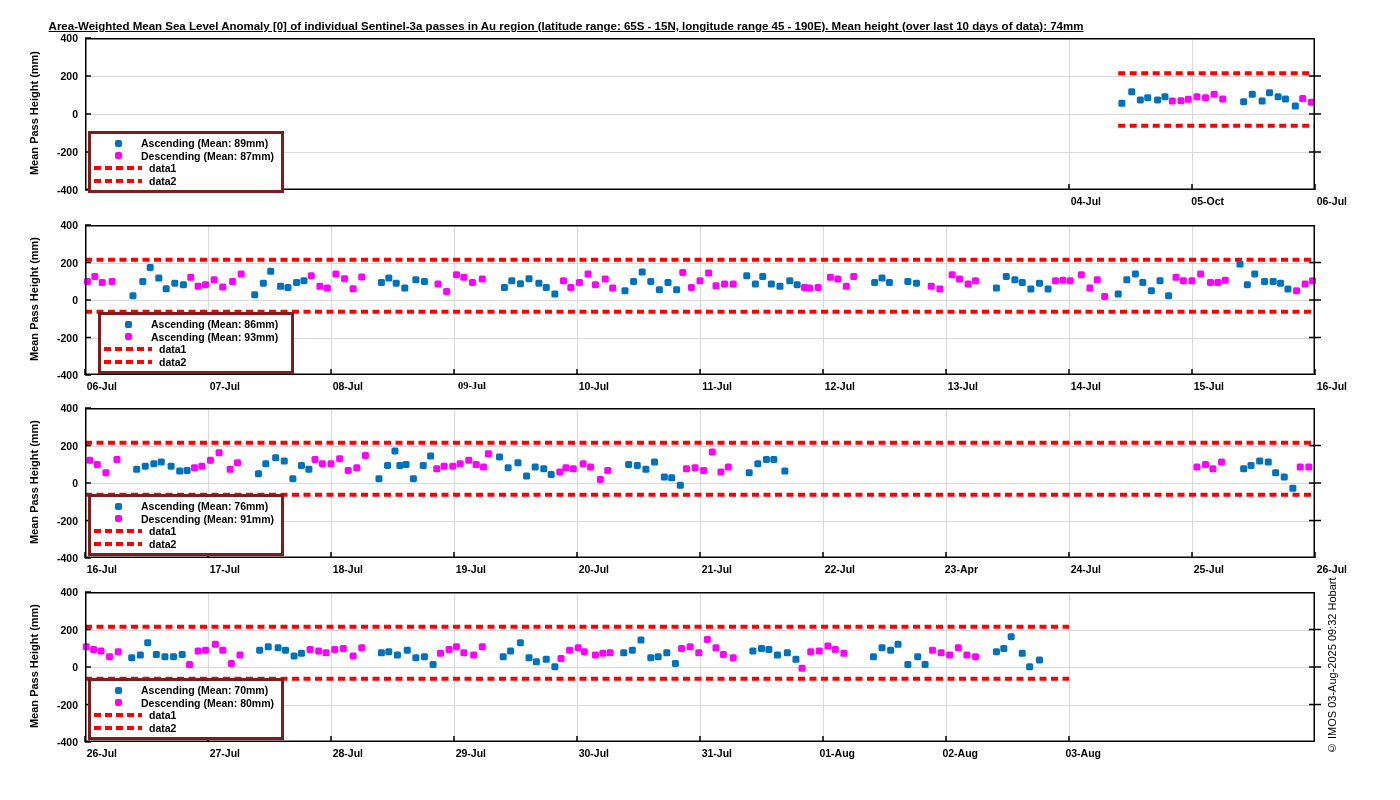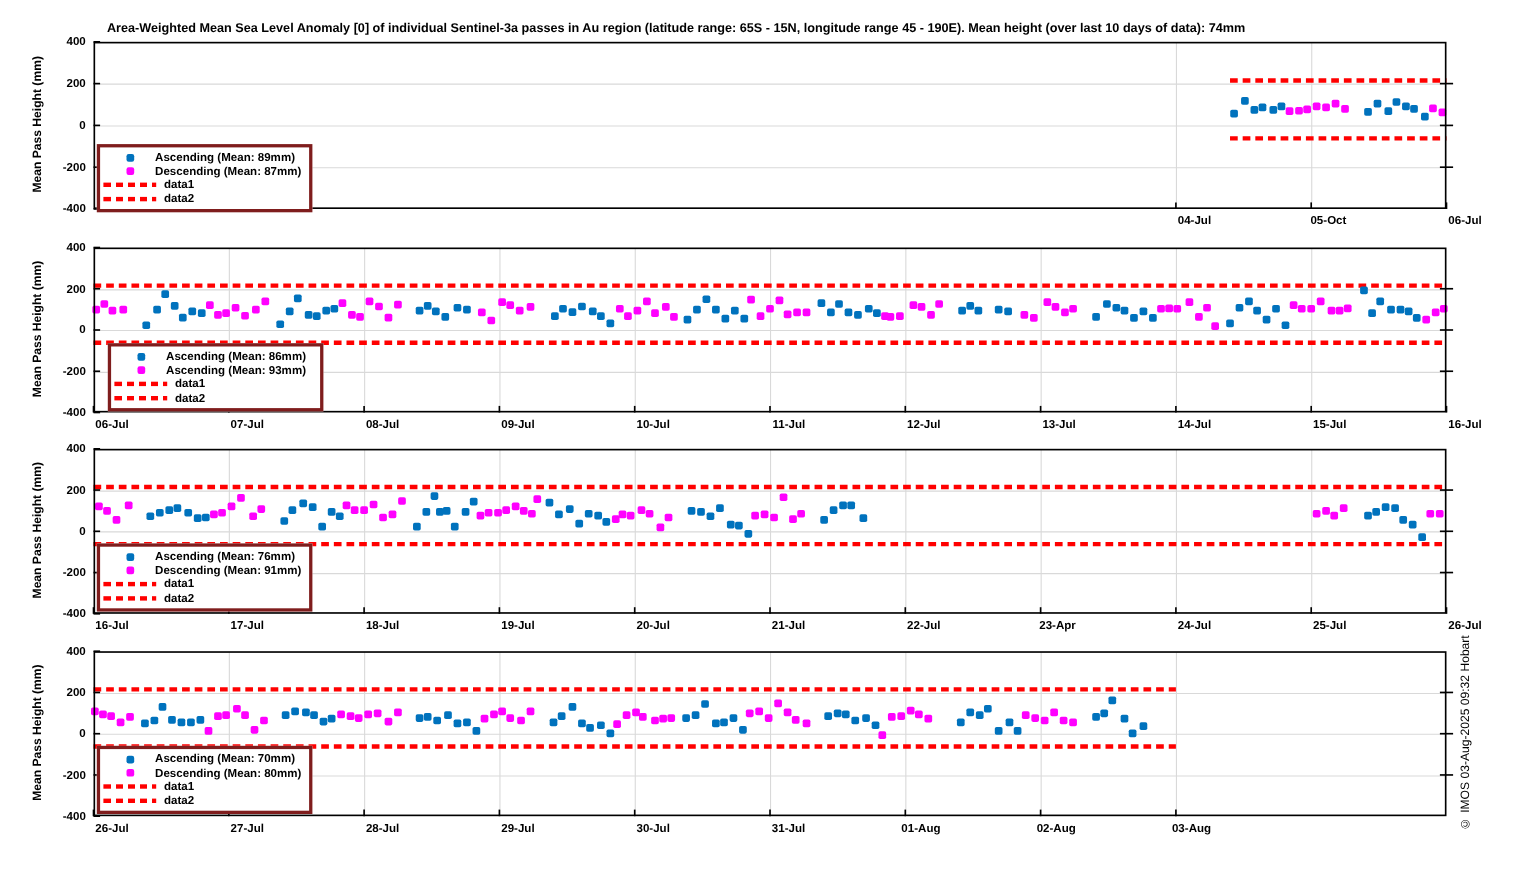--- a/index.html
+++ b/index.html
@@ -1,19 +1,19 @@
 <!DOCTYPE html>
 <html><head>
 <meta charset="utf-8">
 <style>
   html,body{margin:0;padding:0;background:#fff;width:1400px;height:800px;overflow:hidden;
     font-family:"Liberation Sans","DejaVu Sans",sans-serif;}
   #page{position:relative;width:1400px;height:800px;background:#fff;}
-  .chart-title{position:absolute;left:0;top:20px;width:1132px;text-align:right;
-    font:bold 11.5px "Liberation Sans",sans-serif;white-space:nowrap;color:#000;}
+  .chart-title{position:absolute;left:0;top:20px;width:1132px;text-align:center;
+    font:bold 11.5px "Liberation Sans",sans-serif;white-space:nowrap;color:#000;text-decoration:underline;}
   .panel{position:absolute;left:0;width:1400px;}
   .panel svg{position:absolute;top:0;left:85px;overflow:visible;}
   .ytick{position:absolute;width:50px;left:28px;text-align:right;
     font:bold 10.5px "Liberation Sans",sans-serif;color:#000;}
   .xtick{position:absolute;width:64px;text-align:right;
     font:bold 10.5px "Liberation Sans",sans-serif;color:#000;}
   .ylab{position:absolute;left:-46px;width:160px;text-align:center;
     font:bold 11px "Liberation Sans",sans-serif;color:#000;
     transform:rotate(-90deg);white-space:nowrap;}
   .legend{position:absolute;width:190px;background:#fff;border:3px solid #7f1d1d;
@@ -299,21 +299,21 @@
           </g>
         </svg>
         <div class="ytick" style="top: -6px;">400</div>
         <div class="ytick" style="top: 31.5px;">200</div>
         <div class="ytick" style="top: 69px;">0</div>
         <div class="ytick" style="top: 106.5px;">-200</div>
         <div class="ytick" style="top: 144px;">-400</div>
         <div class="xtick" style="left: 53px; top: 155px;">06-Jul</div>
         <div class="xtick" style="left: 176px; top: 155px;">07-Jul</div>
         <div class="xtick" style="left: 299px; top: 155px;">08-Jul</div>
-        <div class="xtick" style="left: 422px; top: 155px;">09-Jul</div>
+        <div class="xtick" style="left: 422px; top: 155px; font-family: Liberation Serif, serif;">09-Jul</div>
         <div class="xtick" style="left: 545px; top: 155px;">10-Jul</div>
         <div class="xtick" style="left: 668px; top: 155px;">11-Jul</div>
         <div class="xtick" style="left: 791px; top: 155px;">12-Jul</div>
         <div class="xtick" style="left: 914px; top: 155px;">13-Jul</div>
         <div class="xtick" style="left: 1037px; top: 155px;">14-Jul</div>
         <div class="xtick" style="left: 1160px; top: 155px;">15-Jul</div>
         <div class="xtick" style="left: 1283px; top: 155px;">16-Jul</div>
         <div class="ylab" style="top: 68px;">Mean Pass Height (mm)</div>
         <div class="legend" style="left: 88px; top: 87px; margin-left: 10px;">
           <div class="lrow">

